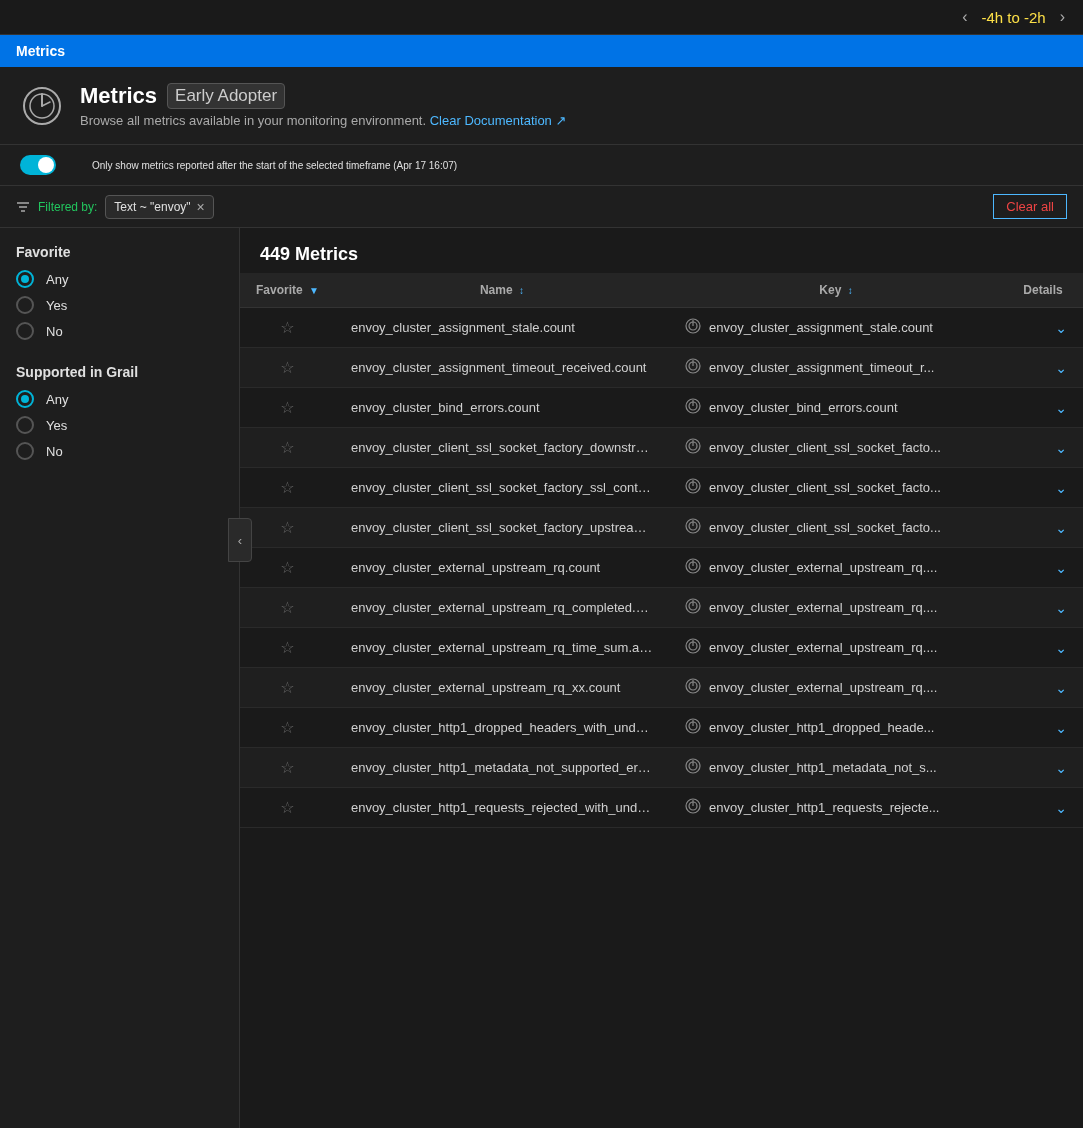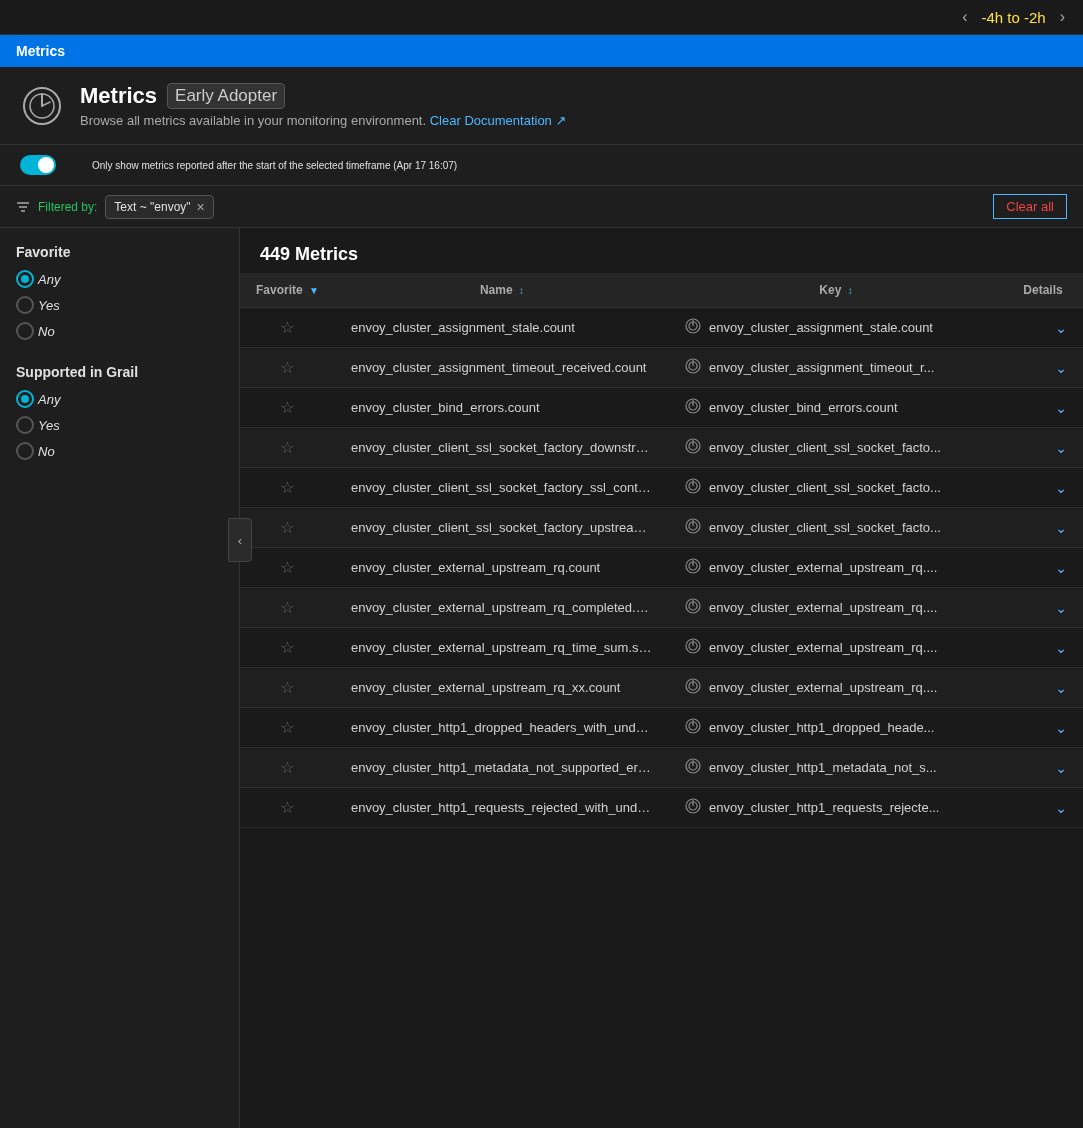--- a/index.html
+++ b/index.html
@@ -197,23 +197,22 @@
     }
     .radio-group {
       display: flex;
       flex-direction: column;
       gap: 8px;
       margin-bottom: 24px;
     }
     .radio-item {
       display: flex;
       align-items: center;
-      gap: 4px;
+      gap: 12px;
       cursor: pointer;
-      font-style: italic;
     }
     .radio-circle {
       width: 18px;
       height: 18px;
       border-radius: 50%;
       border: 2px solid #555;
       display: flex;
       align-items: center;
       justify-content: center;
       flex-shrink: 0;
@@ -658,21 +657,21 @@
     <td class="td-details">
       <div class="details-cell">
         <span class="chevron-down">⌄</span>
       </div>
     </td>
   </tr>
           <tr>
     <td class="td-favorite">
       <span class="star-icon">☆</span>
     </td>
-    <td class="td-name" title="envoy_cluster_external_upstream_rq_time_sum.count">envoy_cluster_external_upstream_rq_time_sum.show</td>
+    <td class="td-name" title="envoy_cluster_external_upstream_rq_time_sum.count">envoy_cluster_external_upstream_rq_time_sum.after</td>
     <td class="td-key">
       <div class="key-cell">
         <span class="key-icon">
           <svg width="16" height="16" viewBox="0 0 16 16" fill="none">
             <circle cx="8" cy="8" r="7" stroke="#888" stroke-width="1.2"></circle>
             <circle cx="8" cy="8" r="4" stroke="#888" stroke-width="1.2"></circle>
             <line x1="8" y1="2" x2="8" y2="8" stroke="#888" stroke-width="1.2"></line>
           </svg>
         </span>
         <span class="key-text" title="envoy_cluster_external_upstream_rq....">envoy_cluster_external_upstream_rq....</span>

